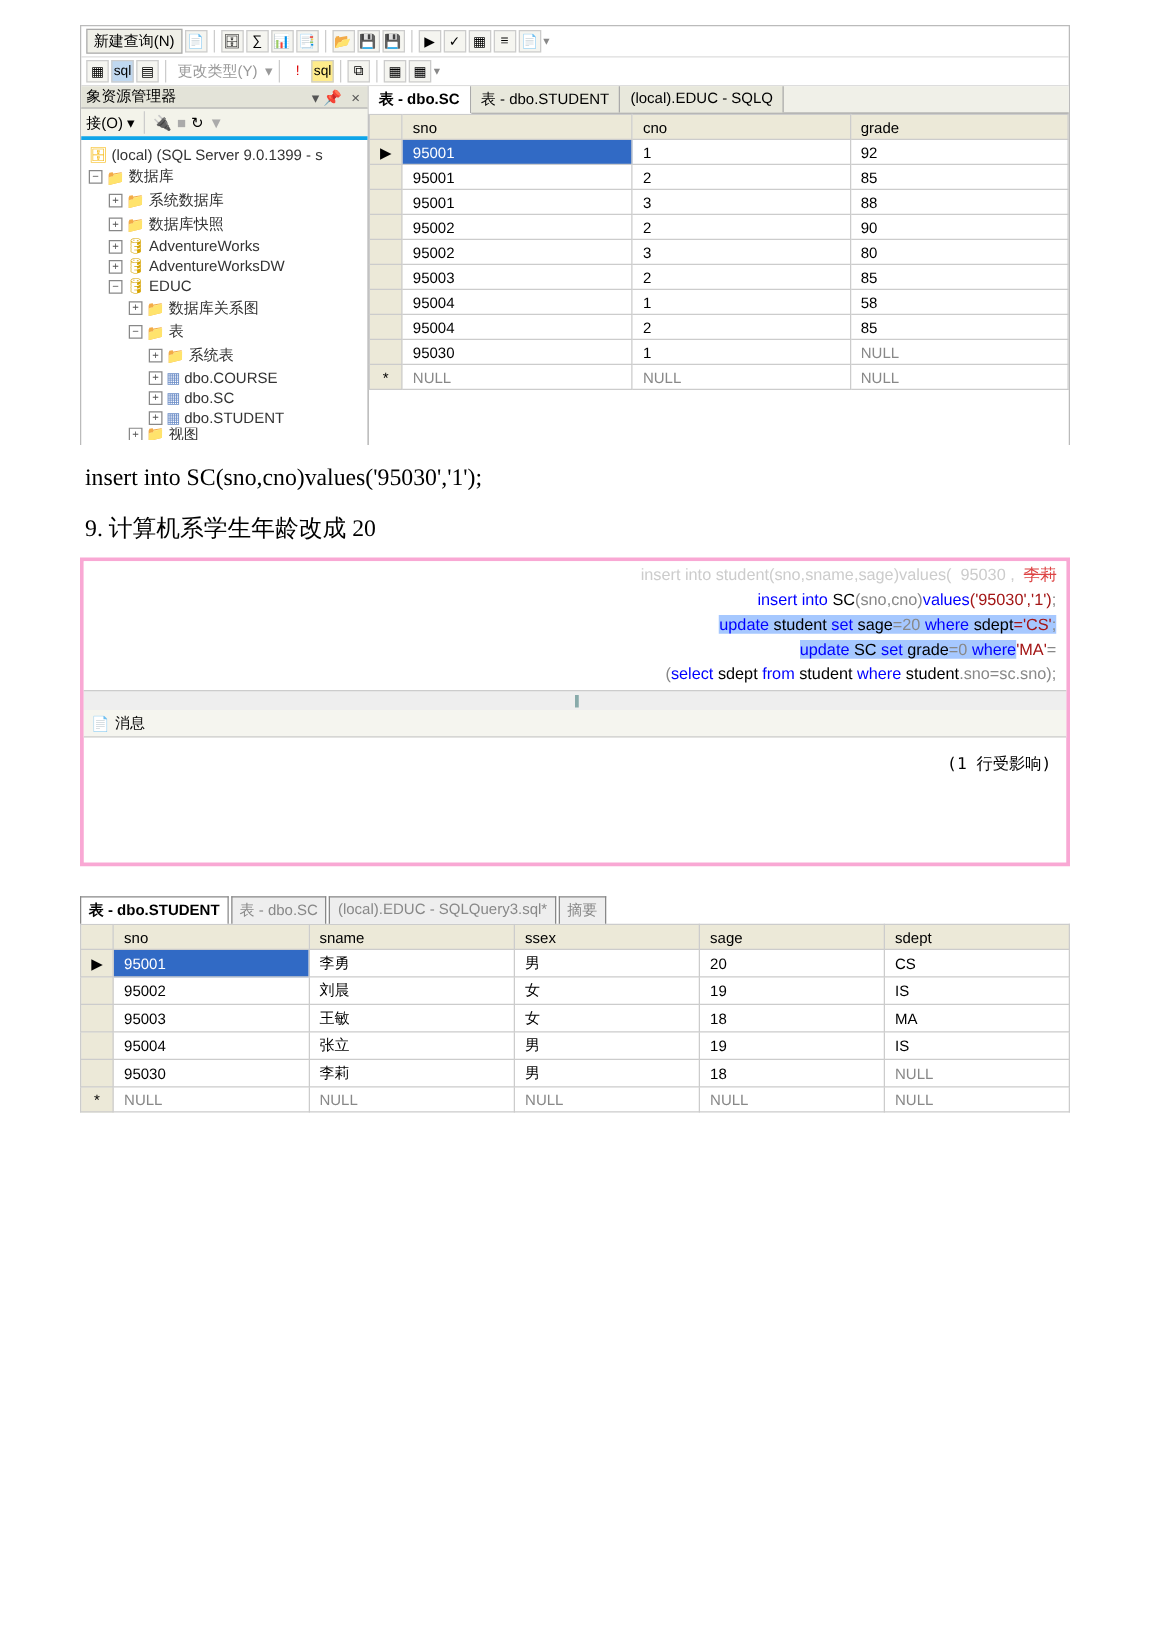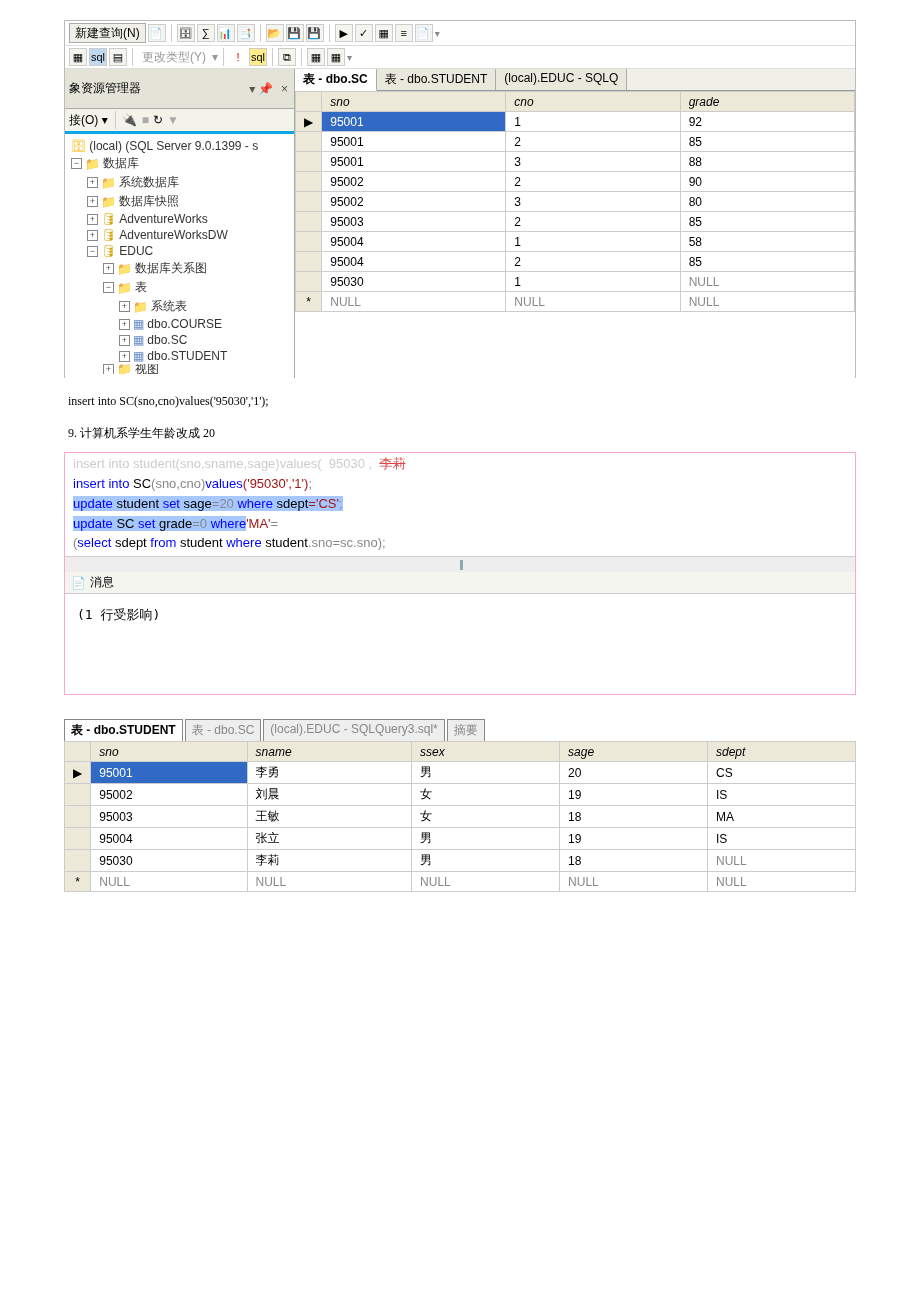--- a/index.html
+++ b/index.html
@@ -9,21 +9,21 @@
 
 
 .toolbar-row { display: flex; align-items: center; gap: 2px; padding: 2px 4px; border-bottom: 1px solid #ddd; }
 .tb-btn { width: 18px; height: 18px; display: inline-flex; align-items: center; justify-content: center; border: 1px solid #ccc; background: #f5f5f0; font-size: 11px; cursor: pointer; }
 .tb-sep { width: 1px; height: 18px; background: #ccc; margin: 0 3px; }
 .newquery { padding: 1px 5px; height: 20px; border: 1px solid #aaa; background: #f0f0e8; font-size: 12px; cursor: pointer; }
 
 
 .main-area { display: flex; }
 .left-panel { width: 230px; border-right: 1px solid #aaa; }
-.panel-header { display: flex; align-items: center; justify-content: space-between; background: #e3e3d8; padding: 11px 4px; border-bottom: 1px solid #aaa; }
+.panel-header { display: flex; align-items: center; justify-content: space-between; background: #e3e3d8; padding: 0 4px; border-bottom: 1px solid #aaa; }
 .panel-header .btns span { padding: 0 2px; cursor: pointer; color: #555; }
 .conn-toolbar { background: #f3f3ea; padding: 2px 4px; border-bottom: 3px solid #0ea5e9; display: flex; align-items: center; gap: 4px; }
 
 
 .tree { padding: 4px 2px; }
 .tree-row { display: flex; align-items: center; gap: 3px; padding: 1px 0; white-space: nowrap; color: #333; cursor: default; }
 .indent1 { padding-left: 4px; } .indent2 { padding-left: 20px; } .indent3 { padding-left: 36px; } .indent4 { padding-left: 52px; }
 .expander { width: 11px; height: 11px; border: 1px solid #888; display: inline-flex; align-items: center; justify-content: center; font-size: 9px; line-height: 1; color: #555; }
 .icon-db { color: #d6a400; }
 .icon-folder { color: #d6a400; }
@@ -32,30 +32,30 @@
 
 
 .right-panel { flex: 1; }
 .tabs { display: flex; background: #f0f0e8; border-bottom: 1px solid #999; }
 .tab { padding: 2px 8px; border-right: 1px solid #aaa; background: #e8e8dc; font-size: 12px; cursor: pointer; }
 .tab.active { background: #fff; border-bottom: 1px solid #fff; margin-bottom: -1px; }
 
 
 .grid { width: 100%; border-collapse: collapse; }
 .grid th, .grid td { border: 1px solid #ccc; padding: 2px 8px; text-align: left; background: #fff; font-size: 12px; height: 20px; }
-.grid th { background: #ece9d8; font-weight: normal; font-style: italic; }
+.grid th { background: #ece9d8; font-weight: normal; }
 .grid .rowsel { width: 20px; text-align: center; background: #ece9d8; }
 .cell-sel { background: #316ac5 !important; color: #fff; }
 .null { color: #888; }
 
 
-.doc-text { font-family: "Times New Roman", SimSun, serif; font-size: 12px; margin: 16px 0 10px 4px; }
-
-
-.sql-wrap { border: 1px solid #f9a8d4; }
+.doc-text { font-family: "Times New Roman", SimSun, serif; font-size: 19px; margin: 16px 0 10px 4px; }
+
+
+.sql-wrap { border: 3px solid #f9a8d4; text-align: right; }
 .sql-editor { font-family: "Courier New", monospace; font-size: 13px; white-space: pre; padding: 2px 8px; line-height: 1.45; background: #fff; overflow: hidden; }
 .sql-kw { color: #0000ff; }
 .sql-str { color: #a31515; }
 .sql-op { color: #888; }
 .sql-faded { color: #bbb; text-decoration: line-through; }
 .sql-selbg { background: #a6c8ff; }
 .scrollbar-h { height: 16px; background: #eee; border-top: 1px solid #ccc; position: relative; }
 .scrollbar-h::after { content: ""; position: absolute; left: 50%; top: 3px; width: 3px; height: 10px; background: #8aa; }
 
 

